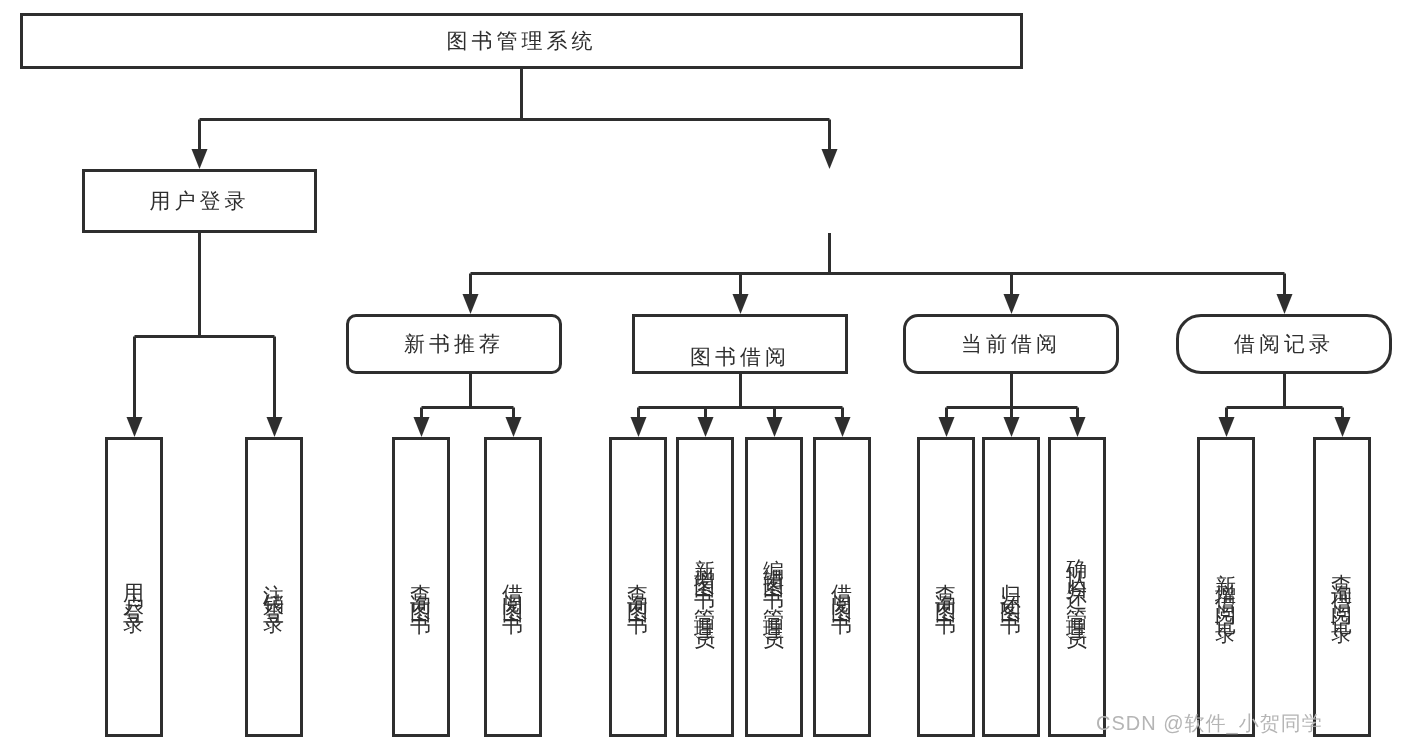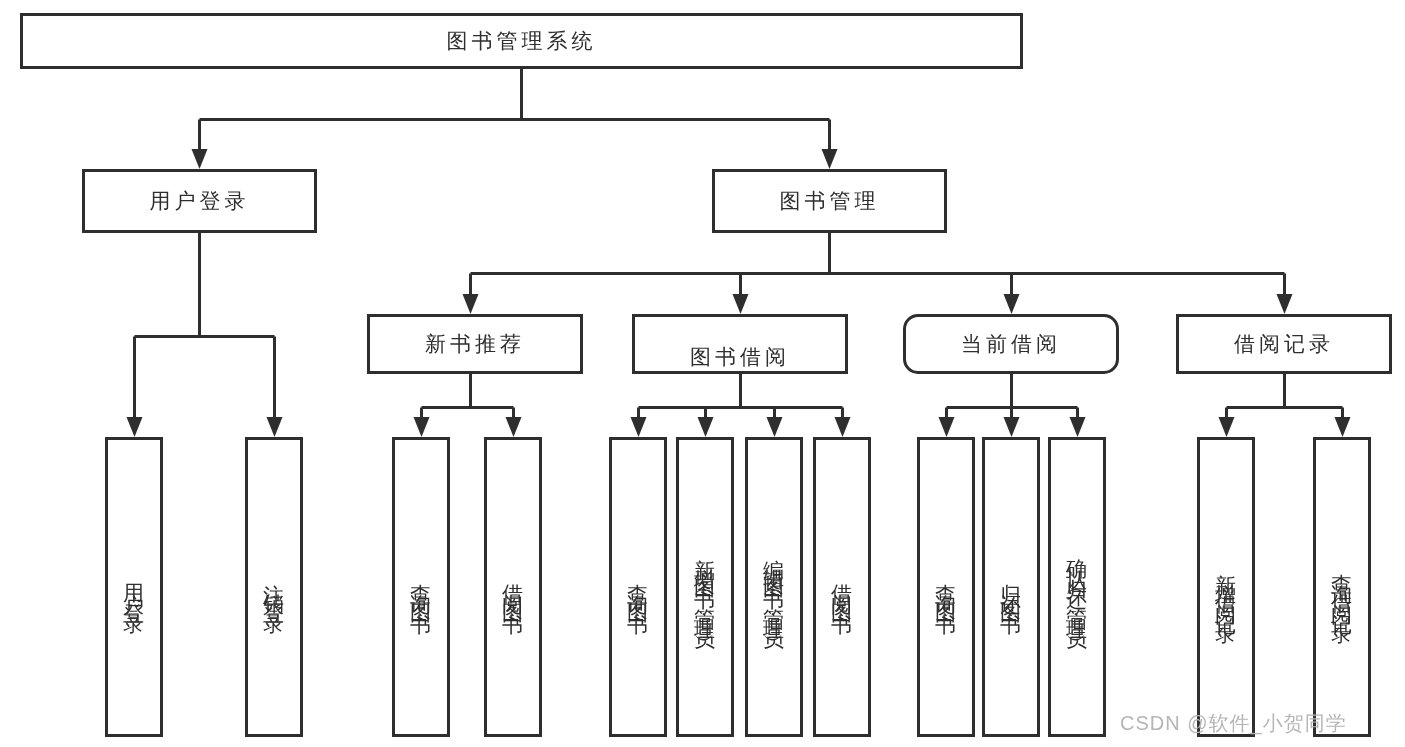--- a/index.html
+++ b/index.html
@@ -39,24 +39,24 @@
     font-size: 21px;
     letter-spacing: 10px;
     line-height: 1;
     color: #2e2e2e;
   }
   
   .n-root  { left: 20px;  top: 13px;  width: 1003px; height: 56px; }
   .n-l2a   { left: 82px;  top: 169px; width: 235px;  height: 64px; }
   .n-l2b   { left: 712px; top: 169px; width: 235px;  height: 64px; }
   .n-l3    { top: 314px; width: 216px; height: 60px; }
-  .n-l3-0  { left: 367px; }
+  .n-l3-0  { left: 346px; border-radius: 10px; }
   .n-l3-1  { left: 632px; align-items: flex-end; }
   .n-l3-2  { left: 903px; border-radius: 15px; }
-  .n-l3-3  { left: 1176px; }
+  .n-l3-3  { left: 1176px; border-radius: 25px; }
   .leaf    { top: 437px; width: 58px; height: 300px; }
   .lf-0  { left: 105px; }
   .lf-1  { left: 245px; }
   .lf-2  { left: 392px; }
   .lf-3  { left: 484px; }
   .lf-4  { left: 609px; }
   .lf-5  { left: 676px; }
   .lf-6  { left: 745px; }
   .lf-7  { left: 813px; }
   .lf-8  { left: 917px; }
@@ -66,21 +66,20 @@
   .lf-12 { left: 1313px; }
   #watermark {
     position: absolute;
     left: 1096px;
     top: 710px;
     z-index: 5;
     font-size: 20px;
     letter-spacing: 1px;
     white-space: nowrap;
     color: #b5b5b5;
-    margin-left: 24px;
   }
 </style>
 </head>
 <body>
 
 <div id="canvas">
 
   <svg id="connectors" viewBox="0 0 1405 747" xmlns="http://www.w3.org/2000/svg">
     <g stroke="#2e2e2e" stroke-width="3" fill="none">
 
@@ -123,23 +122,20 @@
       <polygon points="1334.5,417 1350.5,417 1342.5,437"></polygon>
     </g>
   </svg>
 
   <div class="box n-root">
     <span class="h-label">图书管理系统</span>
   </div>
 
   <div class="box n-l2a">
     <span class="h-label">用户登录</span>
-  </div>
-  <div class="box n-l2b">
-    <span class="h-label">图书管理</span>
   </div>
 
   <div class="box n-l3 n-l3-0">
     <span class="h-label">新书推荐</span>
   </div>
   <div class="box n-l3 n-l3-1">
     <span class="h-label">图书借阅</span>
   </div>
   <div class="box n-l3 n-l3-2">
     <span class="h-label">当前借阅</span>

